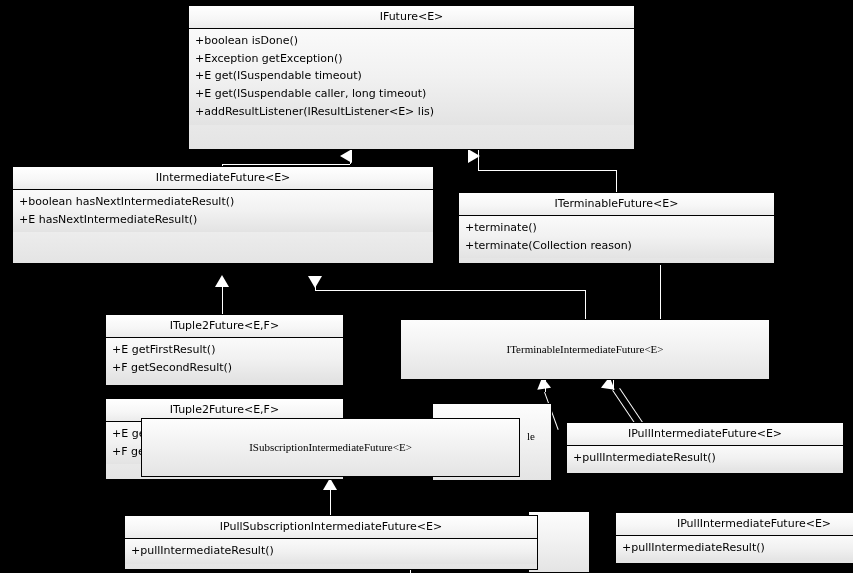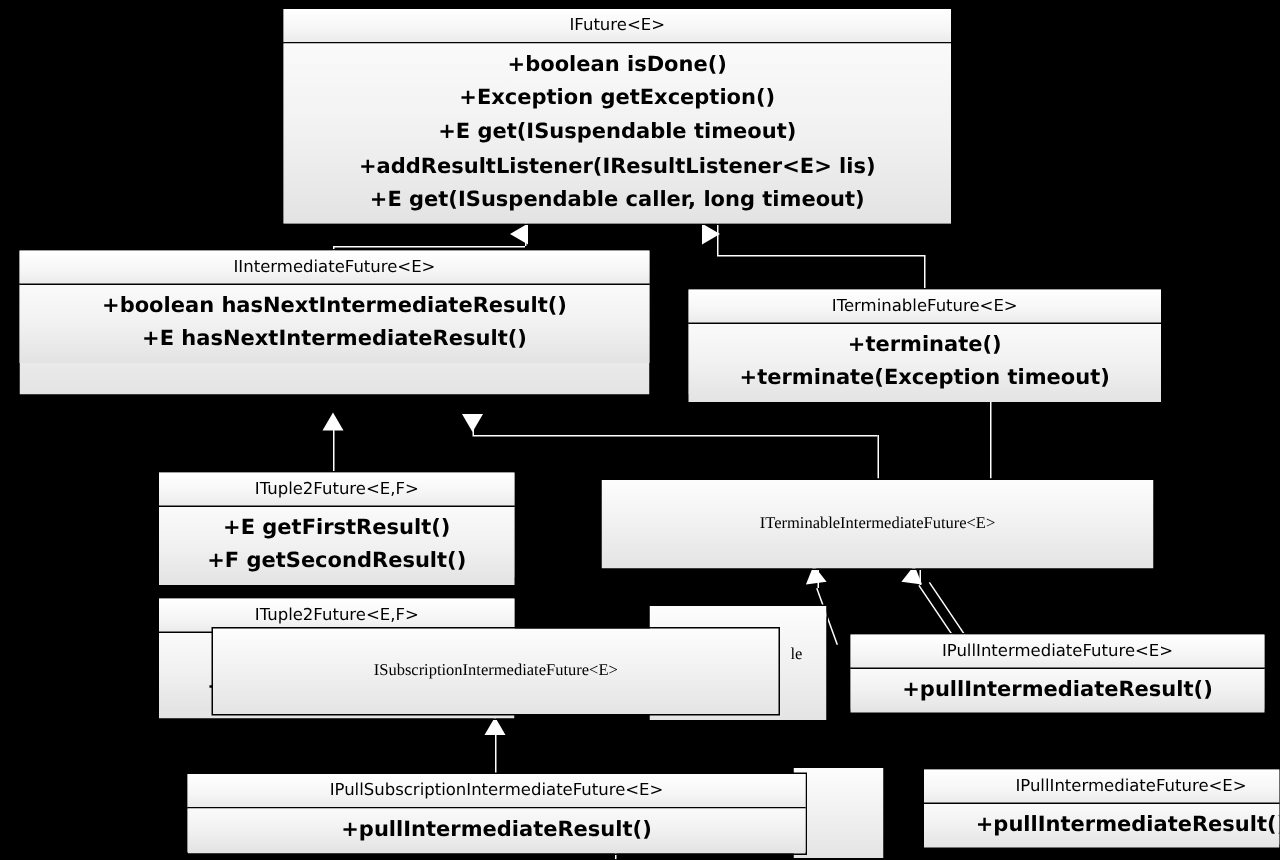--- a/index.html
+++ b/index.html
@@ -35,27 +35,26 @@
     border-bottom: 1px solid #000000;
     white-space: nowrap;
     overflow: hidden;
   }
   .uml-ops {
     box-sizing: border-box;
     padding: 3px 6px 4px 6px;
     background: linear-gradient(to bottom, #fafafa 0%, #f1f1f1 50%, #e3e3e3 100%);
   }
   .uml-op {
-    text-align: center;
+    text-align: left;
     color: #000000;
-    font-size: 14px;
+    font-size: 11px;
     line-height: 1.62;
     white-space: nowrap;
     overflow: hidden;
-    font-weight: bold;
   }
 
   
   .uml-class.titleonly {
     display: flex;
     align-items: center;
     justify-content: flex-start;
     font-family: Liberation Serif, serif;
   }
   .uml-class.titleonly .uml-name {
@@ -156,38 +155,38 @@
 
   <div class="uml-class" style="left:528px; top:511px; width:62px; height:62px; z-index:2;">
   </div>
 
   <div class="uml-class" style="left:188px; top:5px; width:447px; height:145px; z-index:6;">
     <div class="uml-name">IFuture&lt;E&gt;</div>
     <div class="uml-ops">
       <div class="uml-op">+boolean isDone()</div>
       <div class="uml-op">+Exception getException()</div>
       <div class="uml-op">+E get(ISuspendable timeout)</div>
+      <div class="uml-op">+E get(ISuspendable caller, long timeout)</div>
       <div class="uml-op">+addResultListener(IResultListener&lt;E&gt; lis)</div>
-      <div class="uml-op">+E get(ISuspendable caller, long timeout)</div>
     </div>
   </div>
 
   <div class="uml-class" style="left:12px; top:166px; width:422px; height:98px; z-index:6;">
     <div class="uml-name">IIntermediateFuture&lt;E&gt;</div>
     <div class="uml-ops">
       <div class="uml-op">+boolean hasNextIntermediateResult()</div>
       <div class="uml-op">+E hasNextIntermediateResult()</div>
     </div>
   </div>
 
   <div class="uml-class" style="left:458px; top:192px; width:317px; height:72px; z-index:6;">
     <div class="uml-name">ITerminableFuture&lt;E&gt;</div>
     <div class="uml-ops">
       <div class="uml-op">+terminate()</div>
-      <div class="uml-op">+terminate(Exception timeout)</div>
+      <div class="uml-op">+terminate(Collection reason)</div>
     </div>
   </div>
 
   <div class="uml-class" style="left:105px; top:314px; width:239px; height:72px; z-index:6;">
     <div class="uml-name">ITuple2Future&lt;E,F&gt;</div>
     <div class="uml-ops">
       <div class="uml-op">+E getFirstResult()</div>
       <div class="uml-op">+F getSecondResult()</div>
     </div>
   </div>

